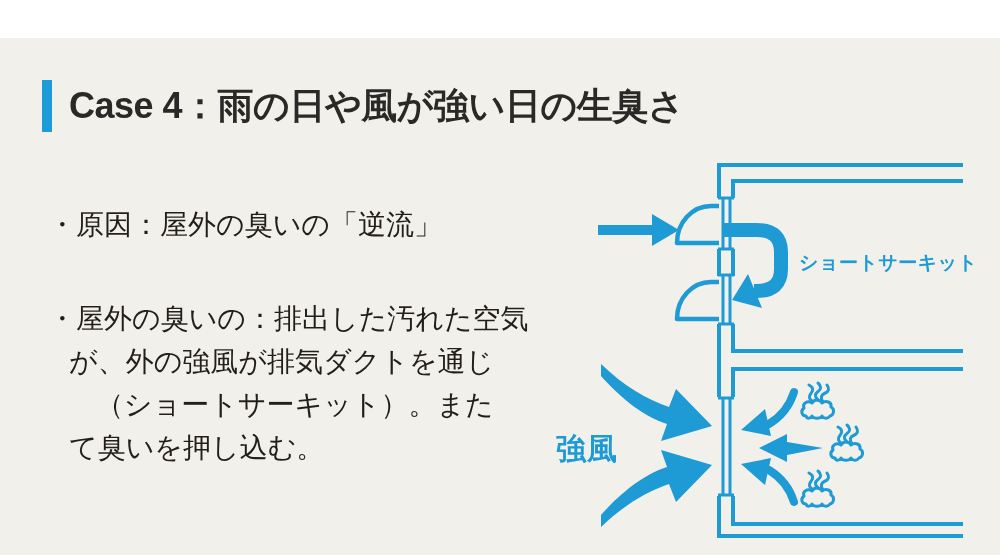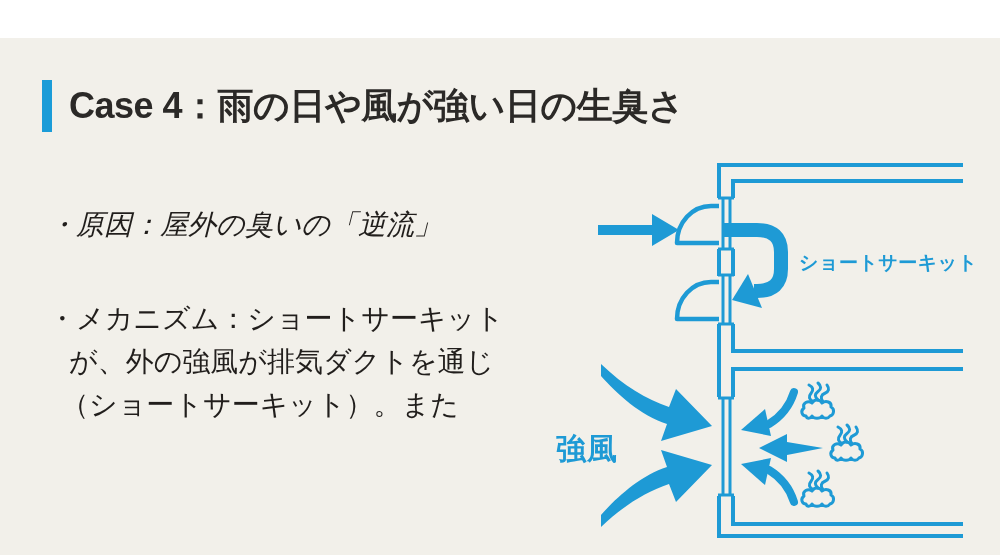--- a/index.html
+++ b/index.html
@@ -15,46 +15,47 @@
   
   .title-row{position:absolute; left:42px; top:42px; display:flex; align-items:stretch;}
   .accent-bar{width:10px; height:52px; background:var(--accent);}
   .page-title{
     margin:0 0 0 17px; font-size:36px; line-height:52px; font-weight:700;
     color:var(--title); letter-spacing:-0.5px; white-space:nowrap;
   }
   
   .bullets{position:absolute; left:48px; top:0; width:480px; color:var(--ink);}
   .bullet{position:absolute; left:0; font-size:28px; line-height:43px; font-weight:500; white-space:nowrap;}
-  .bullet.b1{top:165px;font-style:italic;}
+  .bullet.b1{top:165px;}
   .bullet.b2{top:259px;}
   .bullet .cont{padding-left:21px;}
-  .bullet .paren{padding-left:13px;}
+  .bullet .paren{padding-left:13px;text-align:center;}
   
   svg.diagram{position:absolute; left:0; top:0; width:1000px; height:555px; display:block;}
   .ln{stroke:var(--blue); fill:none;}
   .fl{fill:var(--blue); stroke:none;}
   .dg-label{fill:var(--blue); font-weight:700; font-family:"Liberation Sans","DejaVu Sans",sans-serif;}
 </style>
 </head>
 <body>
 
 <div class="slide">
 
   <div class="title-row">
     <div class="accent-bar"></div>
     <h1 class="page-title">Case 4：雨の日や風が強い日の生臭さ</h1>
   </div>
 
   <div class="bullets">
     <div class="bullet b1">・原因：屋外の臭いの「逆流」</div>
     <div class="bullet b2">
-      <div>・メカニズム：ショートサーキット</div>
+      <div>・屋外の臭いの：排出した汚れた空気</div>
       <div class="cont">が、外の強風が排気ダクトを通じ</div>
       <div class="paren">（ショートサーキット）。また</div>
+      <div class="cont">て臭いを押し込む。</div>
     </div>
   </div>
 
   <svg class="diagram" viewBox="0 0 1000 555">
     <defs>
       <g id="smell-proto">
         <path class="ln" stroke-width="3" stroke-linecap="round" transform="translate(-10,-19) rotate(-14)" d="M 0 0 C 3.5 3 3.5 6 0 8.5 C -3.5 11 -3.5 14 0 17"></path>
         <path class="ln" stroke-width="3" stroke-linecap="round" transform="translate(-1,-21)" d="M 0 0 C 3.5 3 3.5 6 0 8.5 C -3.5 11 -3.5 14 0 17"></path>
         <path class="ln" stroke-width="3" stroke-linecap="round" transform="translate(8,-19) rotate(14)" d="M 0 0 C 3.5 3 3.5 6 0 8.5 C -3.5 11 -3.5 14 0 17"></path>
         <path class="ln" stroke-width="3" stroke-linejoin="round" d="M -13 12 C -17 12 -19 7 -15 4 C -17 -1 -11 -4 -7 -1 C -5 -5 1 -5 3 -1 C 7 -4 13 -2 12 3 C 16 5 15 11 11 12 C 9 15 5 15 3 12 C 1 15 -5 15 -7 12 C -9 15 -12 15 -13 12 Z"></path>

